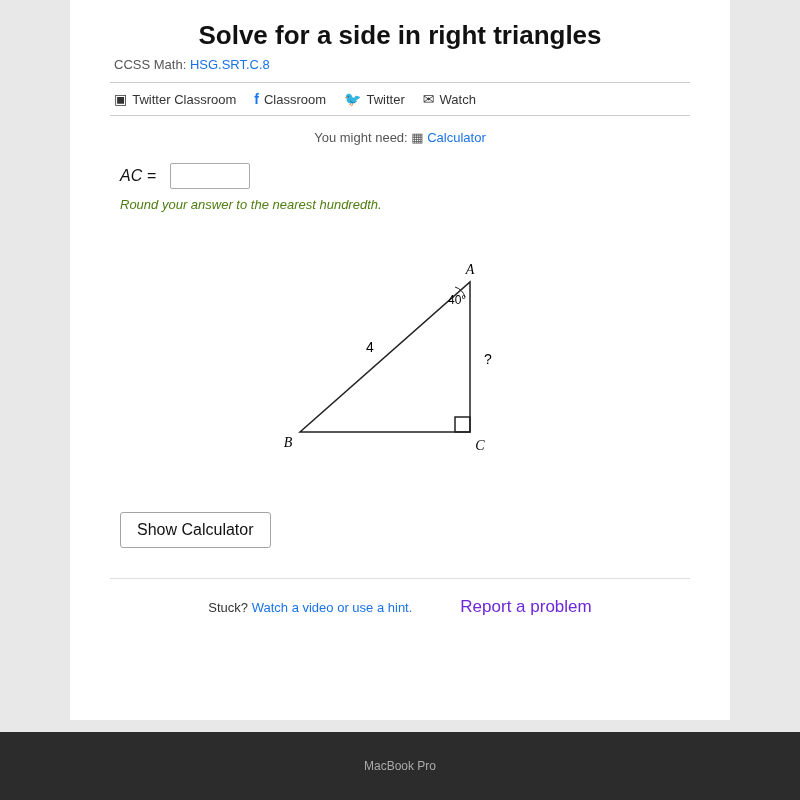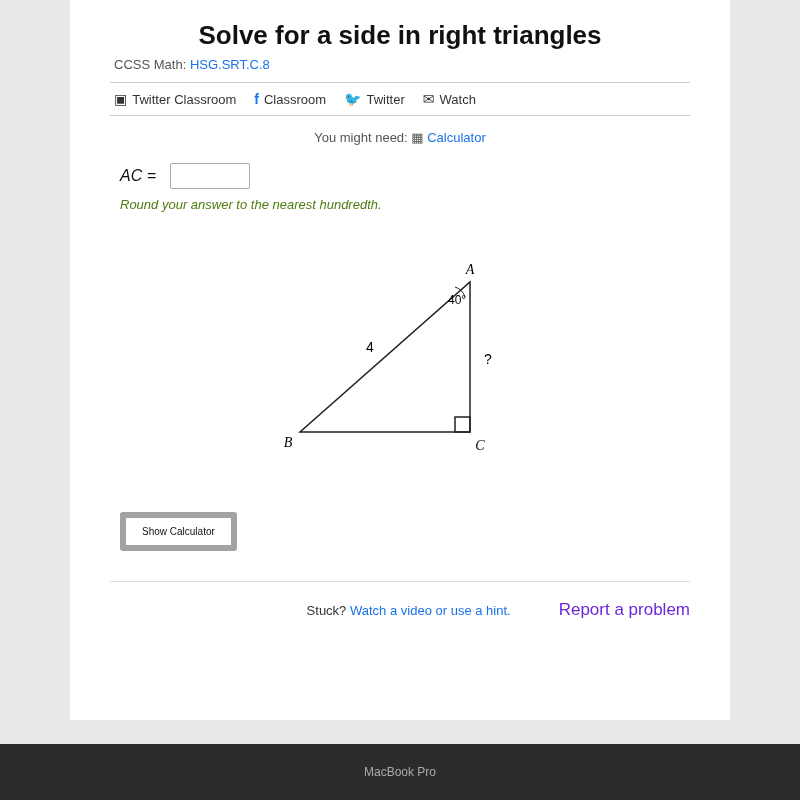--- a/index.html
+++ b/index.html
@@ -121,39 +121,39 @@
       margin: 10px 0 30px 0;
       position: relative;
       height: 260px;
     }
 
     .triangle-svg {
       overflow: visible;
     }
 
     .show-calculator-btn {
-      border: 6px solid #a3a3a3;
+      border: 1px solid #a3a3a3;
       background: #fff;
       padding: 8px 16px;
-      font-size: 10px;
+      font-size: 16px;
       cursor: pointer;
       border-radius: 3px;
       color: #111;
       margin-bottom: 20px;
     }
 
     .divider {
       border: none;
       border-top: 1px solid #ddd;
       margin: 10px 0;
     }
 
     .bottom-bar {
       display: flex;
-      justify-content: flex-end;
+      justify-content: center;
       align-items: center;
       padding: 8px 0;
       font-size: 13px;
       color: #555;
     }
 
     .stuck-text {
       font-size: 13px;
       color: #333;
     }
@@ -168,21 +168,21 @@
       color: #6d28d9;
       font-size: 17px;
       cursor: pointer;
       text-decoration: none;
       margin-left: 48px;
     }
 
     .taskbar {
       background: #2c2c2c;
       width: 800px;
-      height: 56px;
+      height: 68px;
       display: flex;
       align-items: center;
       justify-content: center;
       margin-top: auto;
       position: fixed;
       bottom: 0;
     }
 
     .taskbar-text {
       color: #aaa;

